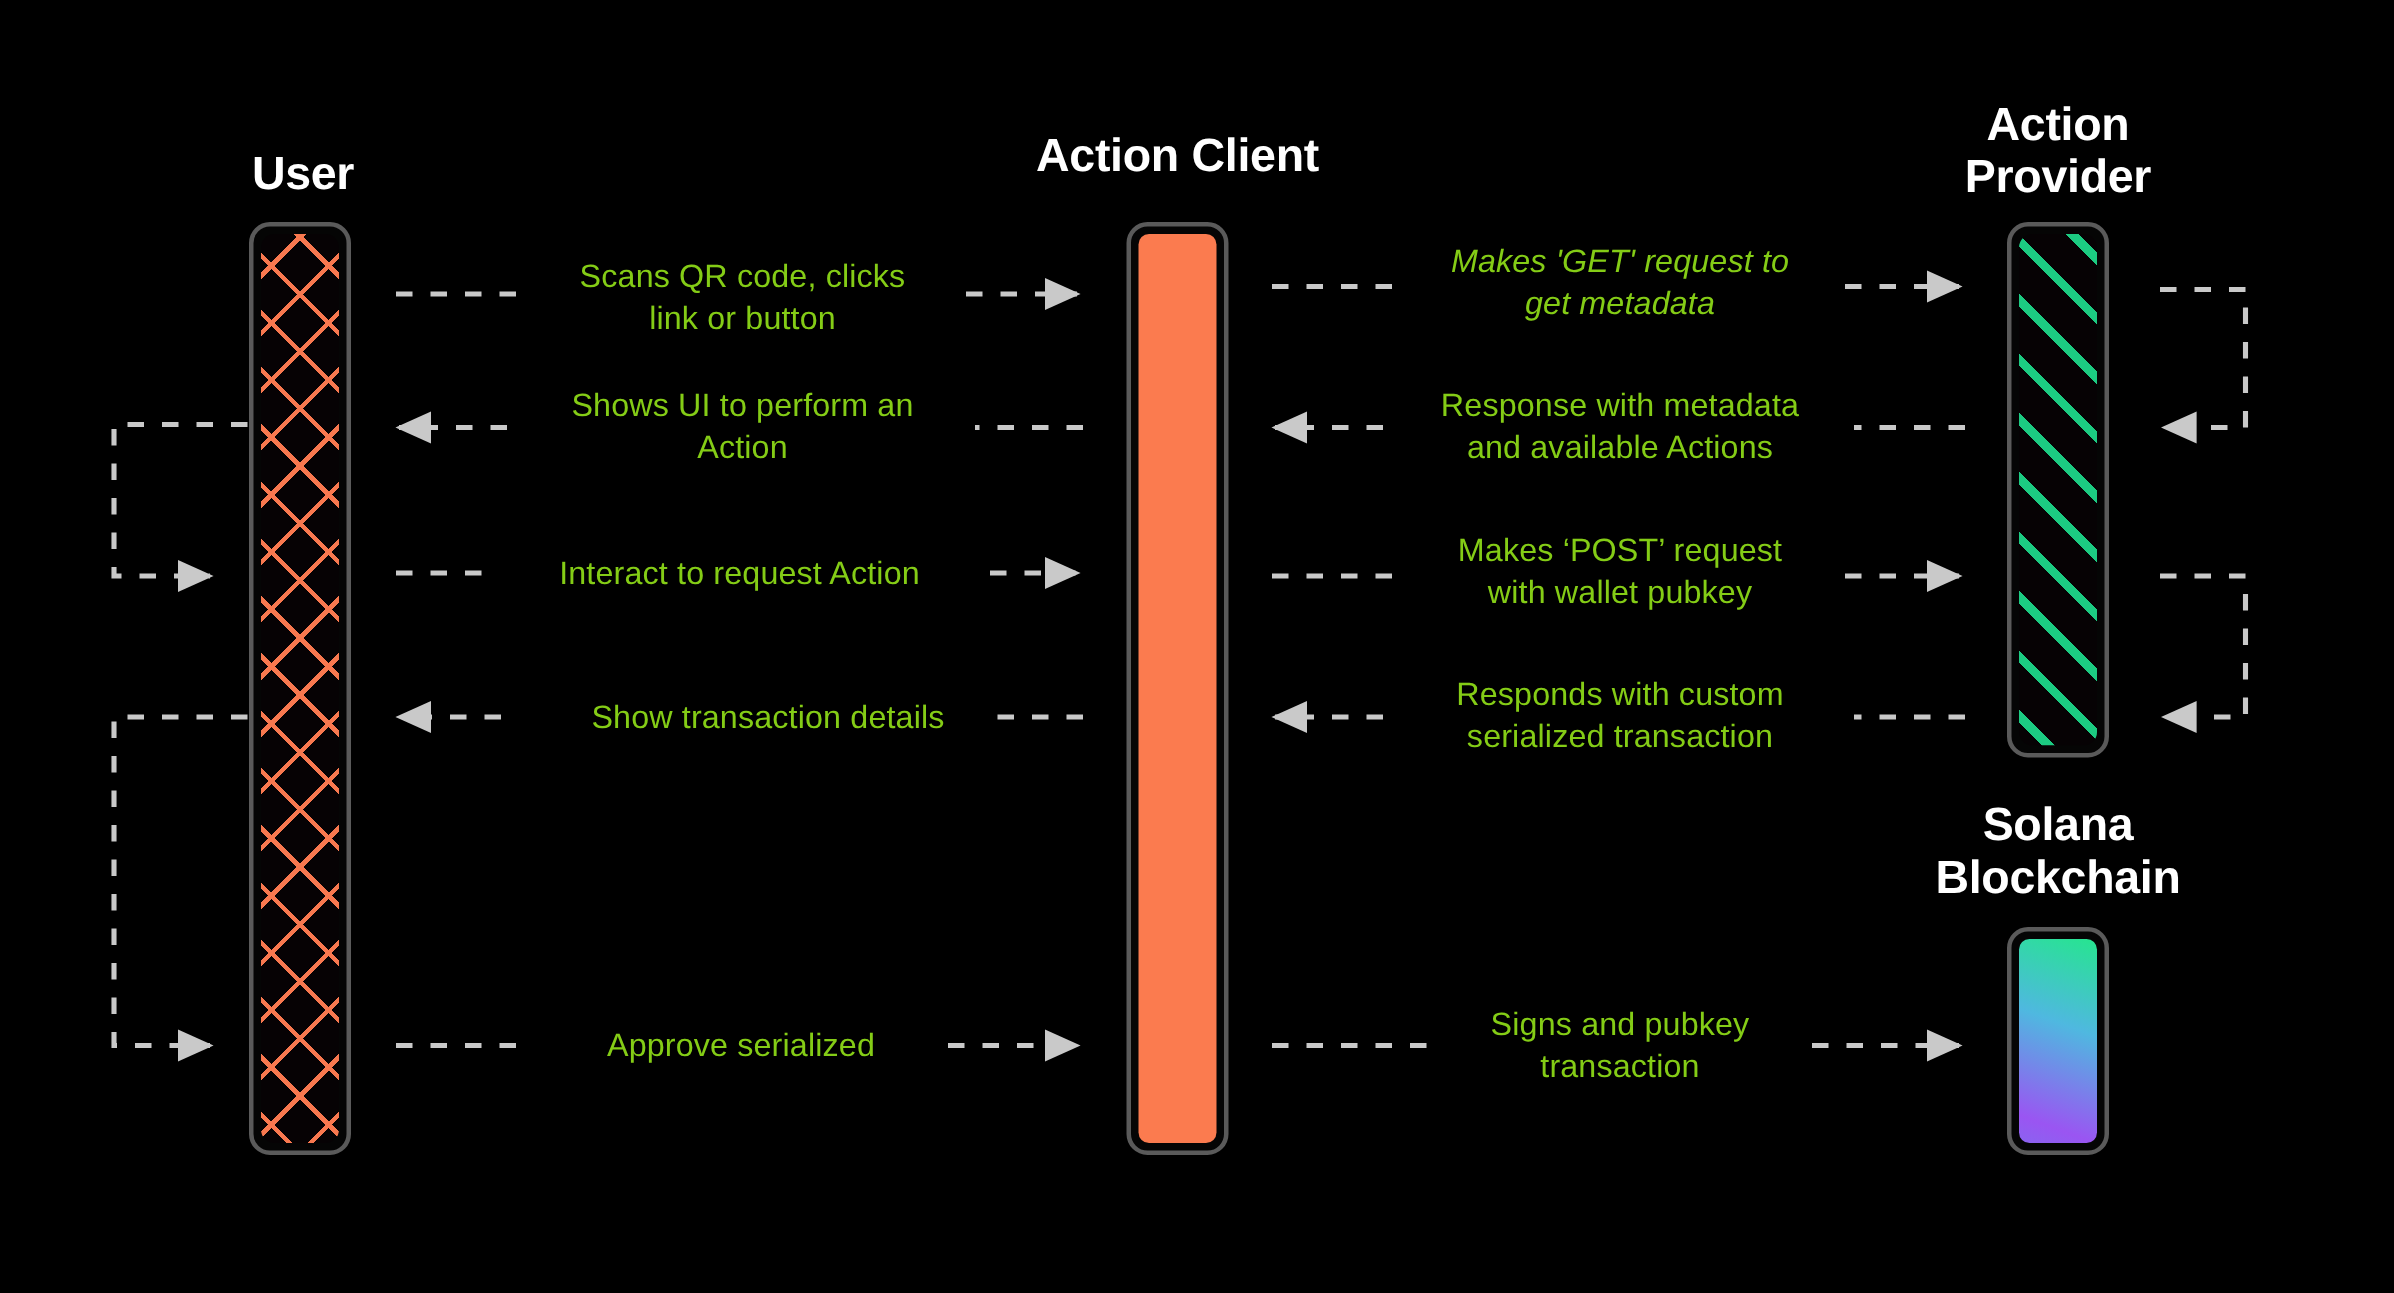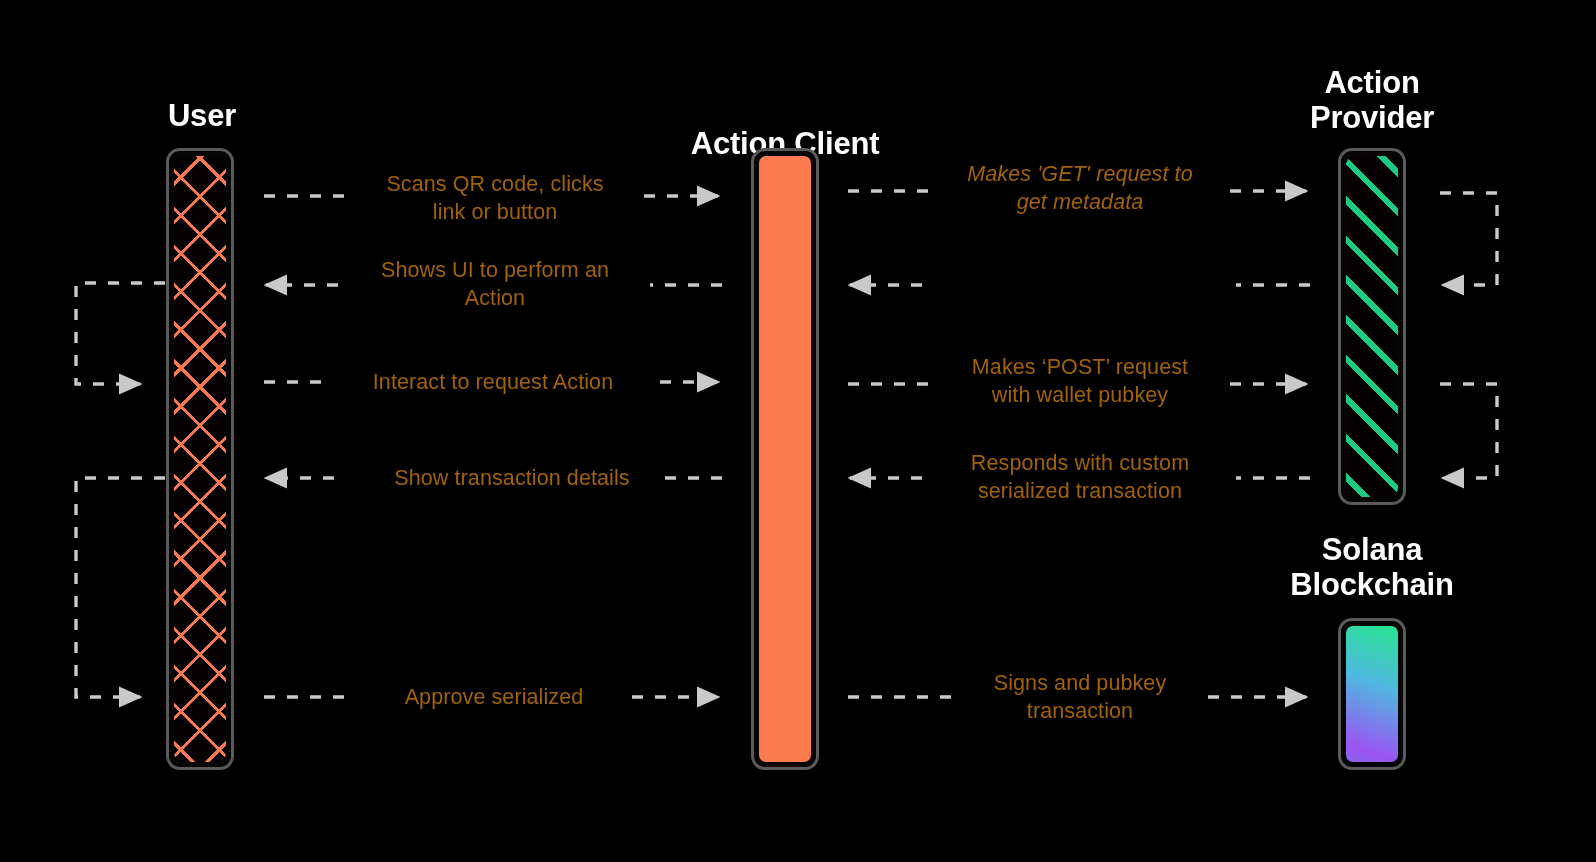--- a/index.html
+++ b/index.html
@@ -25,21 +25,21 @@
     position: absolute;
     color: #ffffff;
     font-weight: bold;
     font-size: 31px;
     line-height: 35px;
     text-align: center;
     letter-spacing: -0.2px;
     white-space: pre-line;
   }
   #title-user        { left: 100px;  top:  98px; width: 204px; }
-  #title-action-client { left: 655px; top: 86px; width: 260px; margin-top: 40px; }
+  #title-action-client { left: 655px; top: 86px; width: 260px; }
   #title-action-provider { left: 1272px; top: 65px; width: 200px; }
   #title-solana      { left: 1272px; top: 532px; width: 200px; }
 
   
   .lifeline {
     position: absolute;
     border: 3px solid #5a5a5a;
     border-radius: 14px;
     padding: 5px;
     background: #050505;
@@ -73,21 +73,21 @@
       repeating-linear-gradient(45deg, rgba(25,201,127,0) 0 11px, #1ccb82 11px 17px, rgba(25,201,127,0) 17px 28px);
   }
 
   #lifeline-solana { left: 1338px; top: 618px; width: 68px; height: 152px; }
   #lifeline-solana .lifeline-inner {
     background: linear-gradient(200deg, #26e58f 0%, #4fb8e0 42%, #9a55f2 88%, #8a63f0 100%);
     border-radius: 7px;
   }
   .msg-label {
     position: absolute;
-    color: #a16207;
+    color: #84cc16;
     font-size: 21.5px;
     line-height: 28px;
     text-align: center;
     white-space: pre-line;
     letter-spacing: 0.1px;
   }
 
   svg.wires { position: absolute; inset: 0; width: 1596px; height: 862px; pointer-events: none; }
 </style>
 </head>
@@ -168,20 +168,22 @@
   <div class="msg-label" style="left:350px; top:170px; width:290px;">Scans QR code, clicks
 link or button</div>
   <div class="msg-label" style="left:345px; top:256px; width:300px;">Shows UI to perform an
 Action</div>
   <div class="msg-label" style="left:332px; top:368px; width:322px;">Interact to request Action</div>
   <div class="msg-label" style="left:356px; top:464px; width:312px;">Show transaction details</div>
   <div class="msg-label" style="left:362px; top:683px; width:264px;">Approve serialized</div>
 
   <div class="msg-label" style="left:932px; top:160px; width:296px;font-style:italic;">Makes 'GET' request to
 get metadata</div>
+  <div class="msg-label" style="left:928px; top:256px; width:304px;">Response with metadata
+and available Actions</div>
   <div class="msg-label" style="left:932px; top:353px; width:296px;">Makes ‘POST’ request
 with wallet pubkey</div>
   <div class="msg-label" style="left:928px; top:449px; width:304px;">Responds with custom
 serialized transaction</div>
   <div class="msg-label" style="left:956px; top:669px; width:248px;">Signs and pubkey
 transaction</div>
 
 </div>
 
 </body></html>

